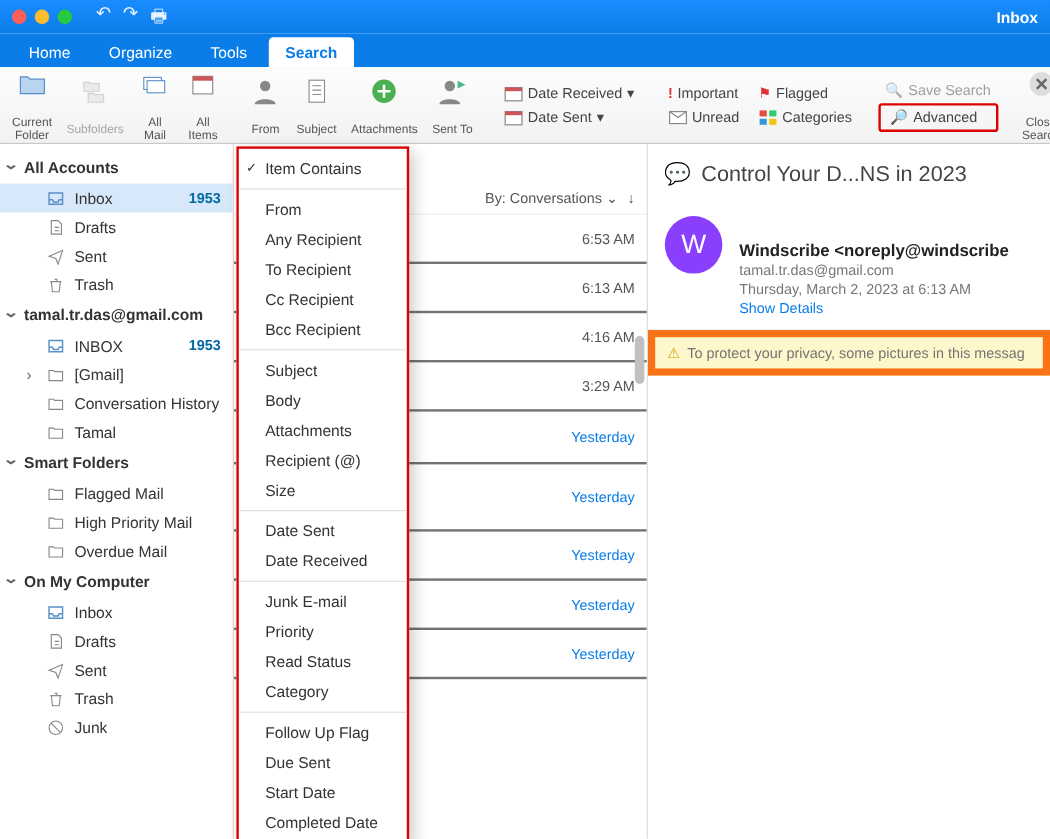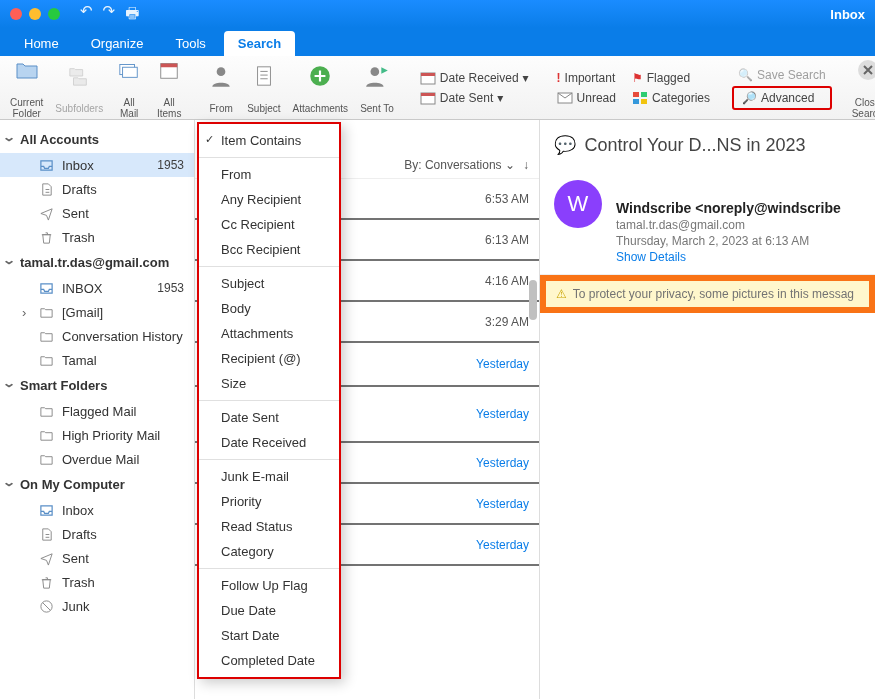--- a/index.html
+++ b/index.html
@@ -35,21 +35,21 @@
 
 .main { display: flex; height: calc(100% - 120px); }
 
 
 .sidebar { width: 195px; border-right: 1px solid #ddd; overflow-y: auto; padding-top: 6px; background: #fff; }
 .sb-section { font-weight: 600; font-size: 13px; padding: 6px 10px 6px 20px; position: relative; }
 .sb-section::before { content: "⌄"; position: absolute; left: 4px; top: 4px; color: #666; font-size: 12px; transform: scaleX(1.4); }
 .sb-item { display: flex; align-items: center; gap: 8px; padding: 4px 10px 4px 38px; font-size: 13px; color: #333; position: relative; }
 .sb-item.selected { background: #d7e8fb; }
 .sb-item .chev { position: absolute; left: 22px; color: #666; }
-.sb-item .count { margin-left: auto; color: #404040; font-weight: 400; font-size: 12px; }
+.sb-item .count { margin-left: auto; color: #0369a1; font-weight: 700; font-size: 12px; }
 .sb-icon { width: 16px; height: 16px; display: inline-flex; align-items: center; justify-content: center; color: #666; }
 .sb-icon svg { width: 15px; height: 15px; }
 
 
 .middle { width: 345px; border-right: 1px solid #ddd; display: flex; flex-direction: column; position: relative; }  
 .sortbar { display: flex; align-items: center; justify-content: flex-end; padding: 6px 10px; gap: 8px; font-size: 12px; color: #555; border-bottom: 1px solid #eee; }
 .msglist { flex: 1; overflow: hidden; }
 .msgrow { display: flex; align-items: center; padding: 12px 10px; border-bottom: 2px solid #737373; gap: 10px; }
 .msg-subj { flex: 1; font-size: 13px; color: #333; white-space: nowrap; overflow: hidden; text-overflow: ellipsis; }
 .msg-subj.link { color: #0a7de8; font-weight: 600; }
@@ -480,34 +480,35 @@
         <span>To protect your privacy, some pictures in this messag</span>
       </div>
   </div>
 </div>
 
 <div class="dropdown" id="dropdown">
     <div class="dd-item checked">Item Contains</div>
     <div class="dd-sep"></div>
     <div class="dd-item">From</div>
     <div class="dd-item">Any Recipient</div>
+    <div class="dd-item">To Recipient</div>
     <div class="dd-item">Cc Recipient</div>
     <div class="dd-item">Bcc Recipient</div>
     <div class="dd-sep"></div>
     <div class="dd-item">Subject</div>
     <div class="dd-item">Body</div>
     <div class="dd-item">Attachments</div>
     <div class="dd-item">Recipient (@)</div>
     <div class="dd-item">Size</div>
     <div class="dd-sep"></div>
     <div class="dd-item">Date Sent</div>
     <div class="dd-item">Date Received</div>
     <div class="dd-sep"></div>
     <div class="dd-item">Junk E-mail</div>
     <div class="dd-item">Priority</div>
     <div class="dd-item">Read Status</div>
     <div class="dd-item">Category</div>
     <div class="dd-sep"></div>
     <div class="dd-item">Follow Up Flag</div>
-    <div class="dd-item">Due Date</div>
+    <div class="dd-item">Due Sent</div>
     <div class="dd-item">Start Date</div>
     <div class="dd-item">Completed Date</div>
   </div>
 
 </body></html>

